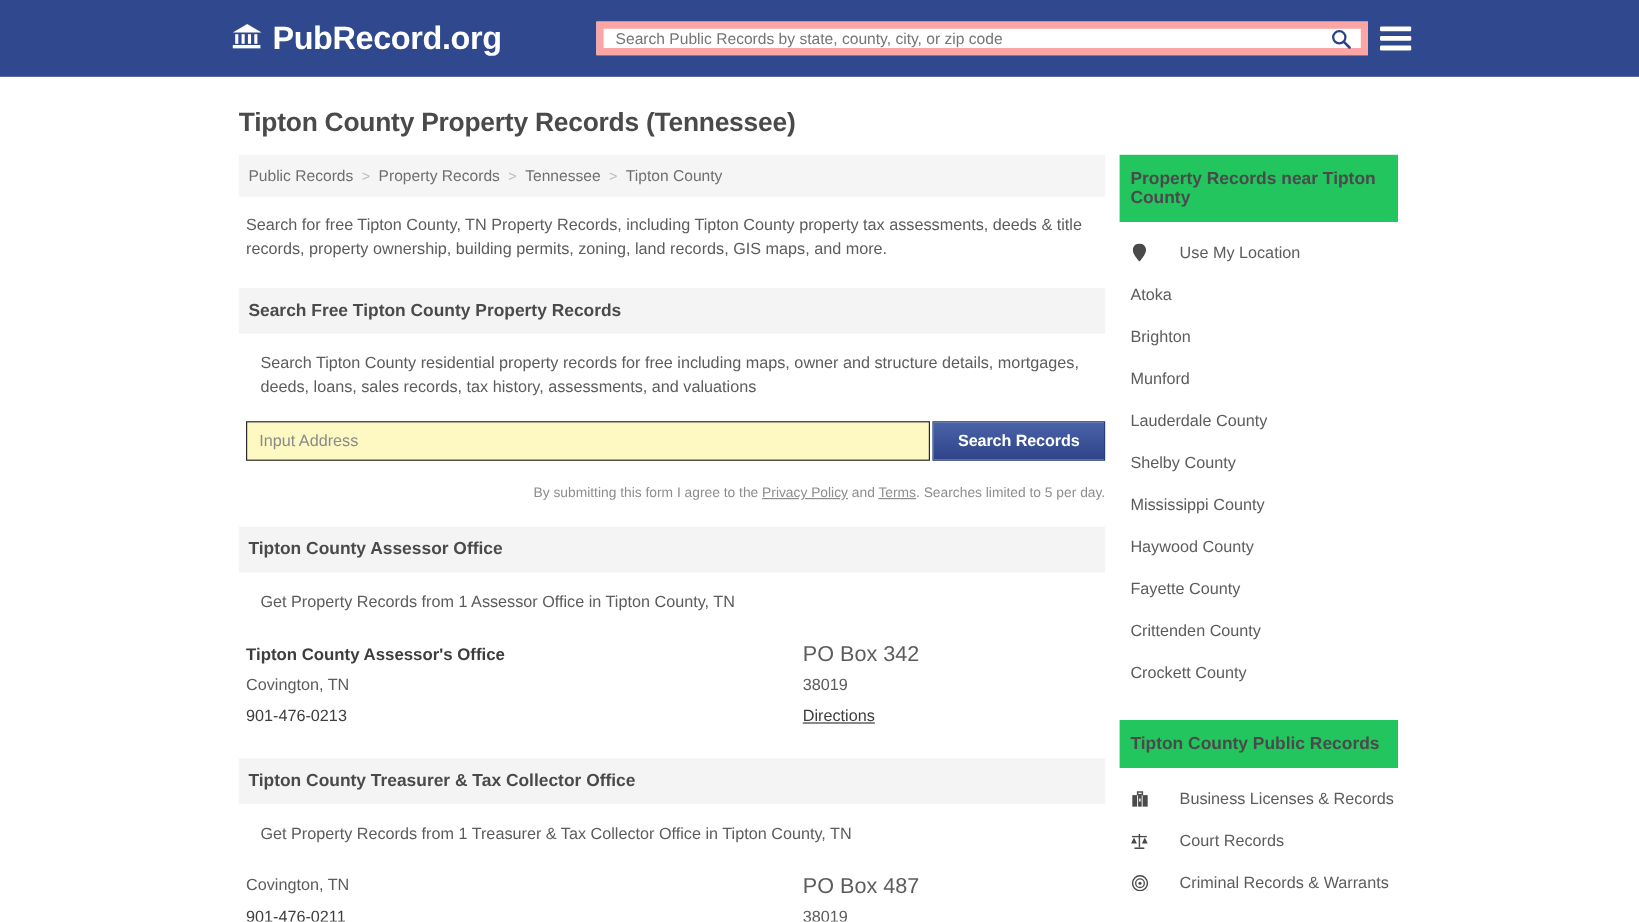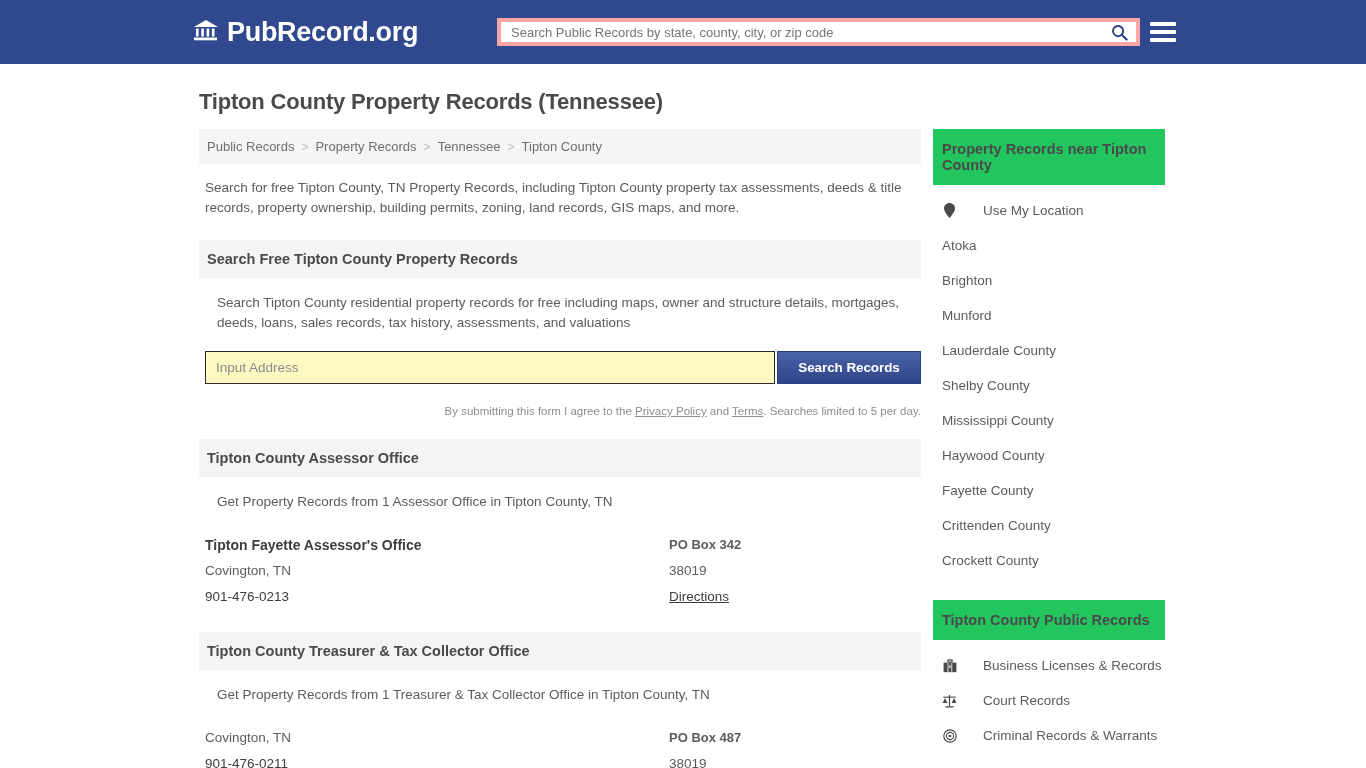--- a/index.html
+++ b/index.html
@@ -35,21 +35,21 @@
     letter-spacing: -0.3px;
     line-height: 1;
   }
   .header-search {
     position: absolute;
     left: 497px;
     top: 18px;
     width: 643px;
     height: 28px;
     background: #ffffff;
-    border: 4px solid #fca5a5;
+    border: 6px solid #fca5a5;
     display: flex;
     align-items: flex-start;
   }
   .header-search input {
     flex: 1;
     height: 100%;
     border: 0;
     outline: none;
     padding: 0 8px 0 10px;
     font-size: 13px;
@@ -194,21 +194,21 @@
   }
   .office-left { width: 464px; }
   .office-right { width: 240px; }
   .office-name {
     font-weight: bold;
     color: #3d3d3d;
     font-size: 14px;
   }
   .office-city, .office-zip, .office-po { color: #5c5c5c; }
   .office-phone { color: #3d3d3d; }
-  .office-po { font-size: 13px; font-weight: bold; }
+  .office-po { font-size: 18px; }
   .directions-link {
     color: #3d3d3d;
     text-decoration: underline;
     cursor: pointer;
   }
 
   
   .side-panel { margin-bottom: 6px; }
   .side-head {
     background: #22c55e;
@@ -305,21 +305,21 @@
         <div class="disclaimer">
           <span>By submitting this form I agree to the </span><a href="#">Privacy Policy</a><span> and </span><a href="#">Terms</a><span>. Searches limited to 5 per day.</span>
         </div>
       </div>
 
       <div class="section-head">Tipton County Assessor Office</div>
       <div class="section-body">
         <p class="section-desc">Get Property Records from 1 Assessor Office in Tipton County, TN</p>
         <div class="office">
           <div class="office-left">
-            <div class="office-name">Tipton Fayette Assessor's Office</div>
+            <div class="office-name">Tipton County Assessor's Office</div>
             <div class="office-city">Covington, TN</div>
             <div class="office-phone">901-476-0213</div>
           </div>
           <div class="office-right">
             <div class="office-po">PO Box 342</div>
             <div class="office-zip">38019</div>
             <div><a class="directions-link" href="#">Directions</a></div>
           </div>
         </div>
       </div>

